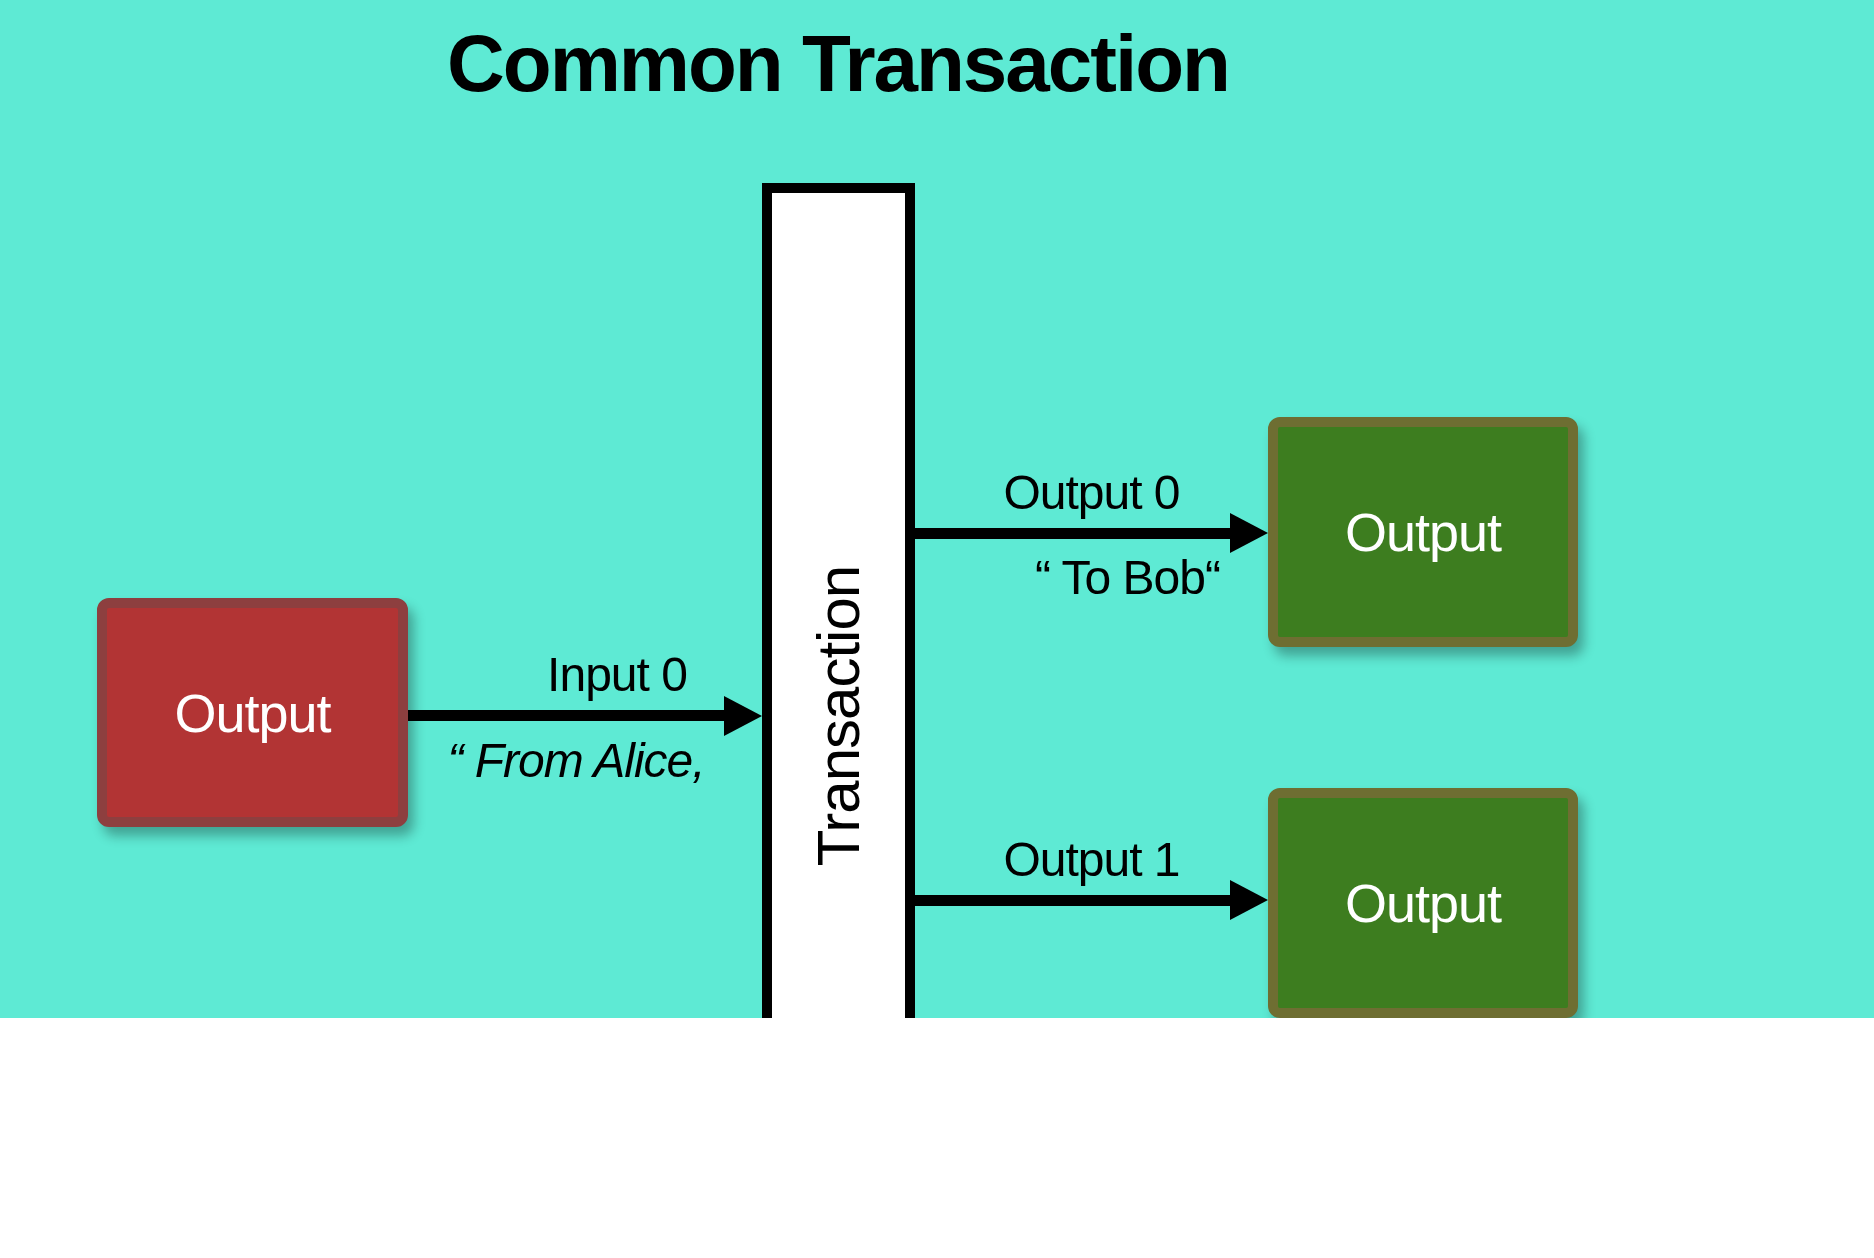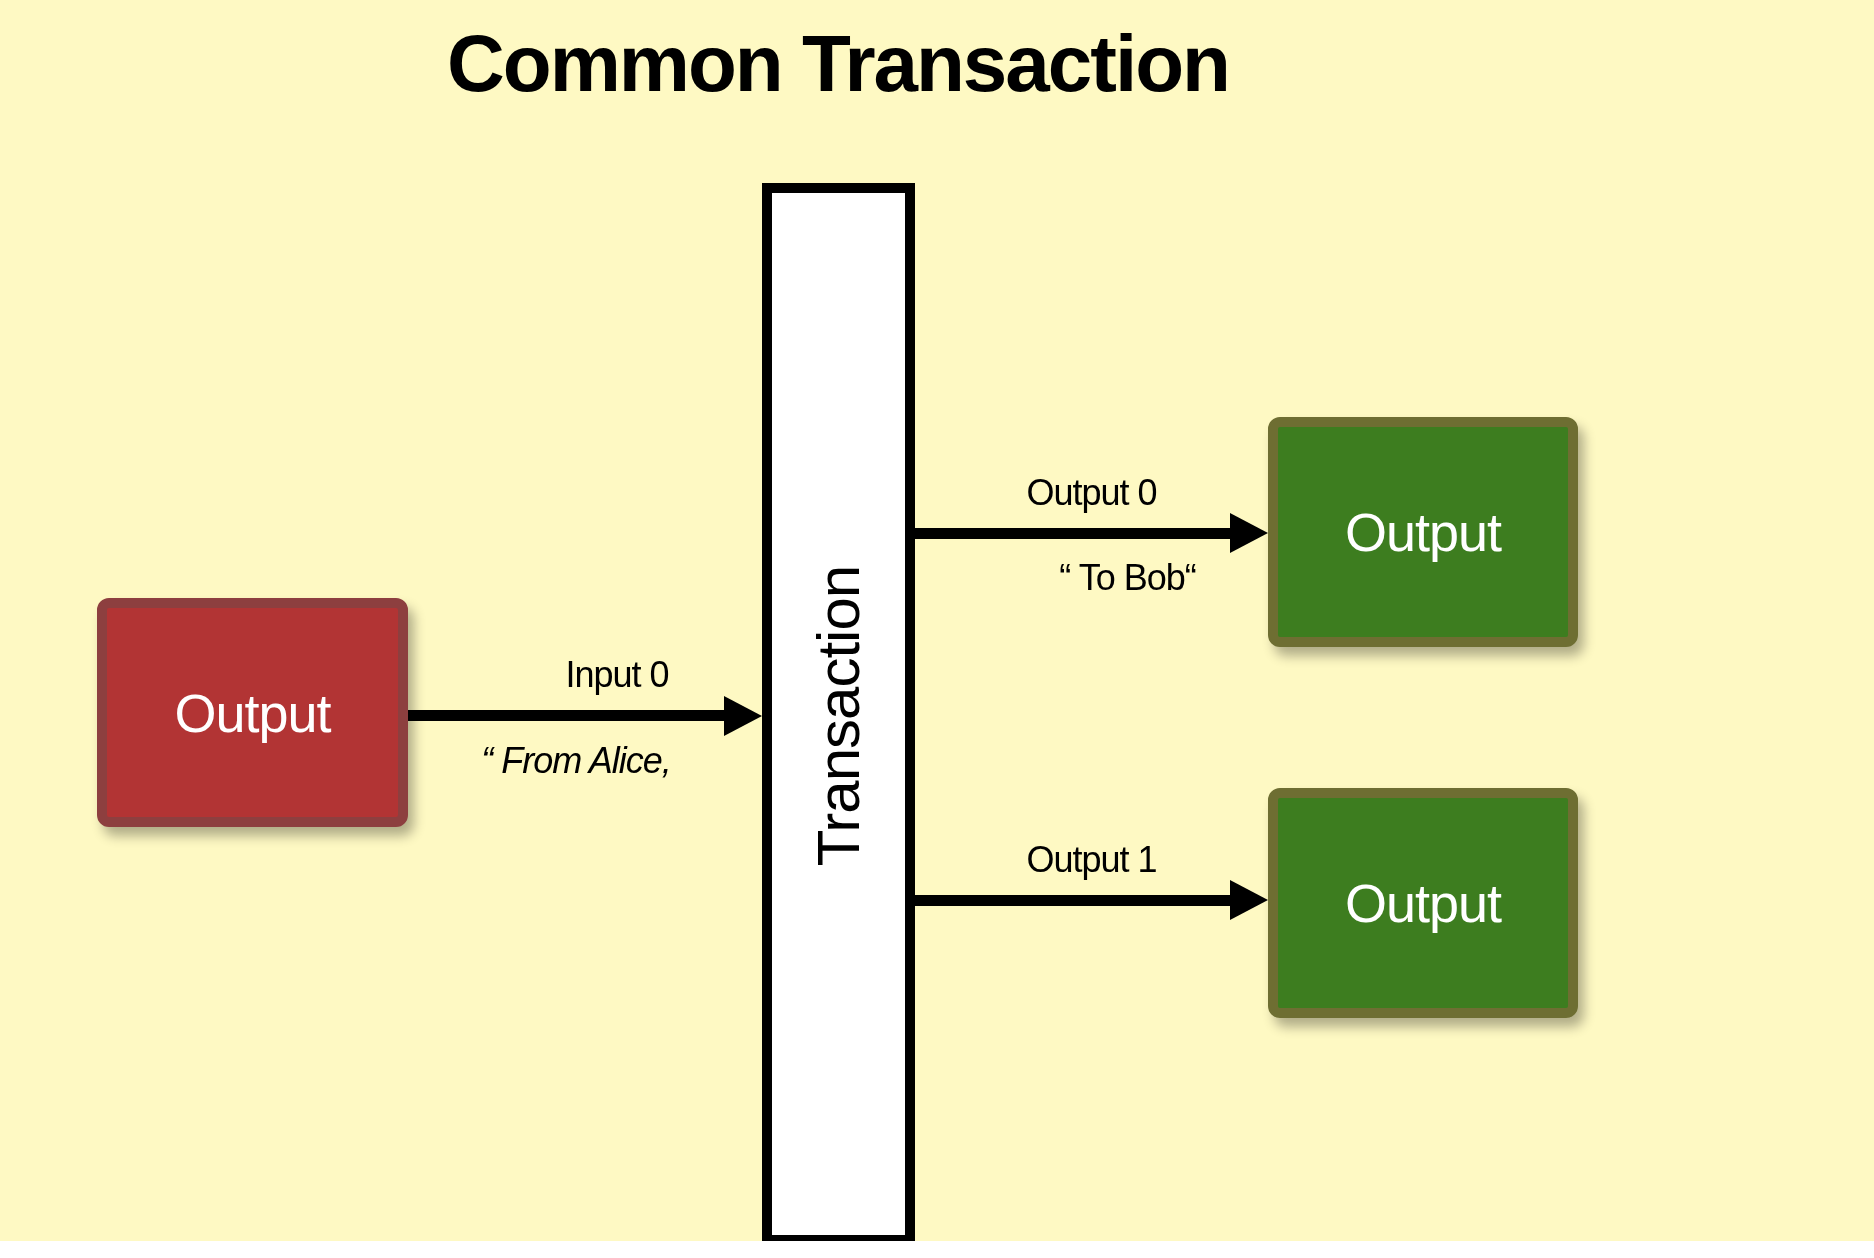--- a/index.html
+++ b/index.html
@@ -4,22 +4,22 @@
 <style>
   html, body {
     margin: 0;
     padding: 0;
     background: #ffffff;
     overflow: hidden;
   }
   #stage {
     position: relative;
     width: 1874px;
-    height: 1241px;
-    background: #fef9c3;
+    height: 1018px;
+    background: #5eead4;
     font-family: "Liberation Sans", "DejaVu Sans", sans-serif;
     color: #000000;
   }
   .title {
     position: absolute;
     left: 838px;
     top: 18px;
     transform: translateX(-50%);
     font-size: 80px;
     font-weight: bold;
@@ -89,21 +89,21 @@
   }
   .arrow-line.input  { left: 408px; top: 710px; width: 318px; }
   .arrow-head.input  { left: 724px; top: 696px; }
   .arrow-line.out0   { left: 915px; top: 528px; width: 317px; }
   .arrow-head.out0   { left: 1230px; top: 513px; }
   .arrow-line.out1   { left: 915px; top: 895px; width: 317px; }
   .arrow-head.out1   { left: 1230px; top: 880px; }
   .arrow-caption {
     position: absolute;
     text-align: center;
-    font-size: 36px;
+    font-size: 48px;
     letter-spacing: -1px;
     line-height: 60px;
   }
   .cap-input-title { left: 412px; width: 354px; top: 645px; padding-left: 28px; }
   .cap-input-note  { left: 379px; width: 394px; top: 728px; line-height: 65px; font-style: italic; }
   .cap-out0-title  { left: 915px; width: 353px; top: 463px; }
   .cap-out0-note   { left: 915px; width: 353px; top: 545px; line-height: 65px; margin-left: 36px; }
   .cap-out1-title  { left: 915px; width: 353px; top: 830px; }
   .cap-out1-note   { left: 915px; width: 353px; top: 912px; line-height: 66px; }
 </style>

